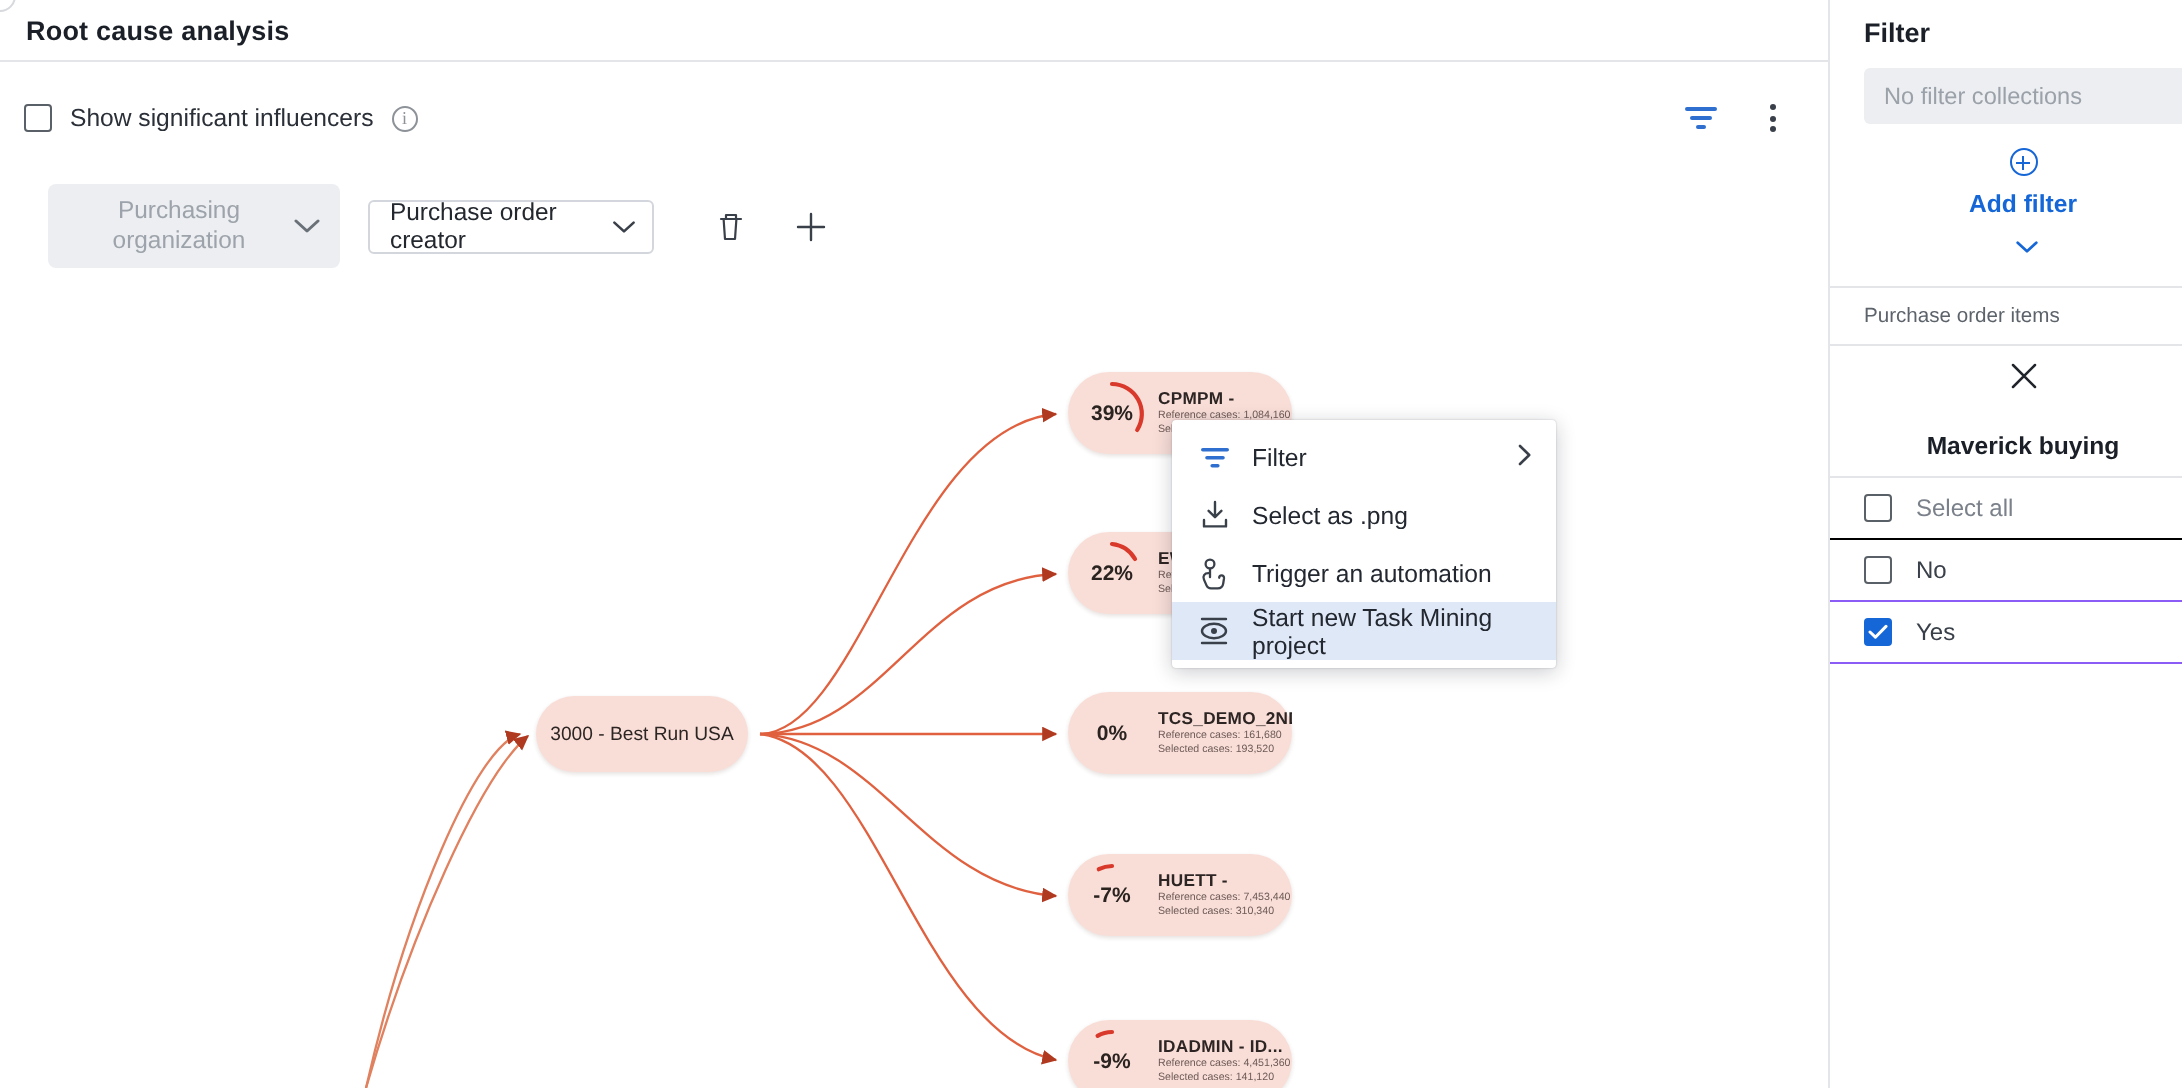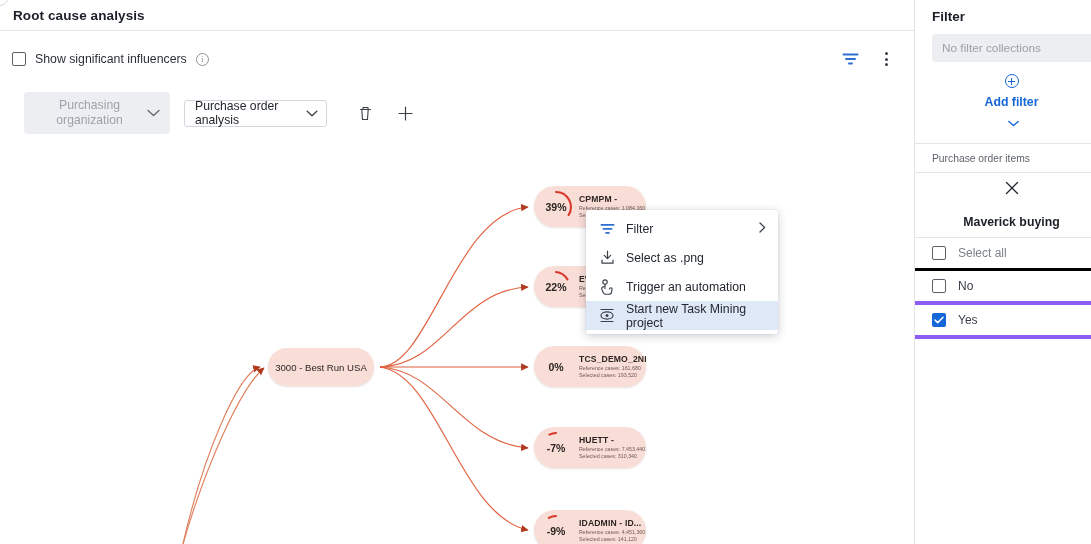--- a/index.html
+++ b/index.html
@@ -154,24 +154,24 @@
     font-size: 10.3px; color: #5d636b; padding: 9px 0 8px 17px;
     border-bottom: 1px solid #e3e5e9;
   }
   #filter-attr-row {
     display: flex; align-items: center; gap: 16px;
     padding: 8px 0 8px 17px; border-bottom: 1px solid #e3e5e9; flex-direction: column;
   }
   #filter-attr-name { font-size: 12.3px; font-weight: bold; color: #1b1f27; }
   .filter-opt {
     display: flex; align-items: center; gap: 12px;
-    padding: 8px 0 8px 17px; border-bottom: 4px solid #8b5cf6;
+    padding: 8px 0 8px 17px; border-bottom: 1px solid #8b5cf6;
     font-size: 12px; color: #3a4049;
   }
-  .filter-opt.first { border-bottom: 3px solid #000000; }
+  .filter-opt.first { border-bottom: 1px solid #000000; }
   .cbox-checked {
     width: 14px; height: 14px; border-radius: 2px; background: #1566d6;
     flex: none; display: flex; align-items: center; justify-content: center;
   }
   .muted { color: #7b818a; }
 </style>
 </head>
 <body>
 
 <div id="root">
@@ -210,21 +210,21 @@
       <div class="dim-chip">
         <span class="chip-text">Purchasing organization</span>
         <span class="chev">
           <svg width="13" height="8" viewBox="0 0 13 8">
               <path d="M1 1.5 L6.5 6.5 L12 1.5" stroke="#6a7078" stroke-width="1.5" fill="none" stroke-linecap="round" stroke-linejoin="round"></path>
             </svg>
         </span>
       </div>
 
       <div class="dim-chip-white">
-        <span class="chip-text">Purchase order analysis</span>
+        <span class="chip-text">Purchase order creator</span>
         <span class="chev">
           <svg width="12" height="7" viewBox="0 0 13 8">
               <path d="M1 1.5 L6.5 6.5 L12 1.5" stroke="#3a4049" stroke-width="1.5" fill="none" stroke-linecap="round" stroke-linejoin="round"></path>
             </svg>
         </span>
       </div>
 
       <div id="dim-actions">
         <span class="icon-btn">
           <svg width="13" height="15" viewBox="0 0 13 15">

